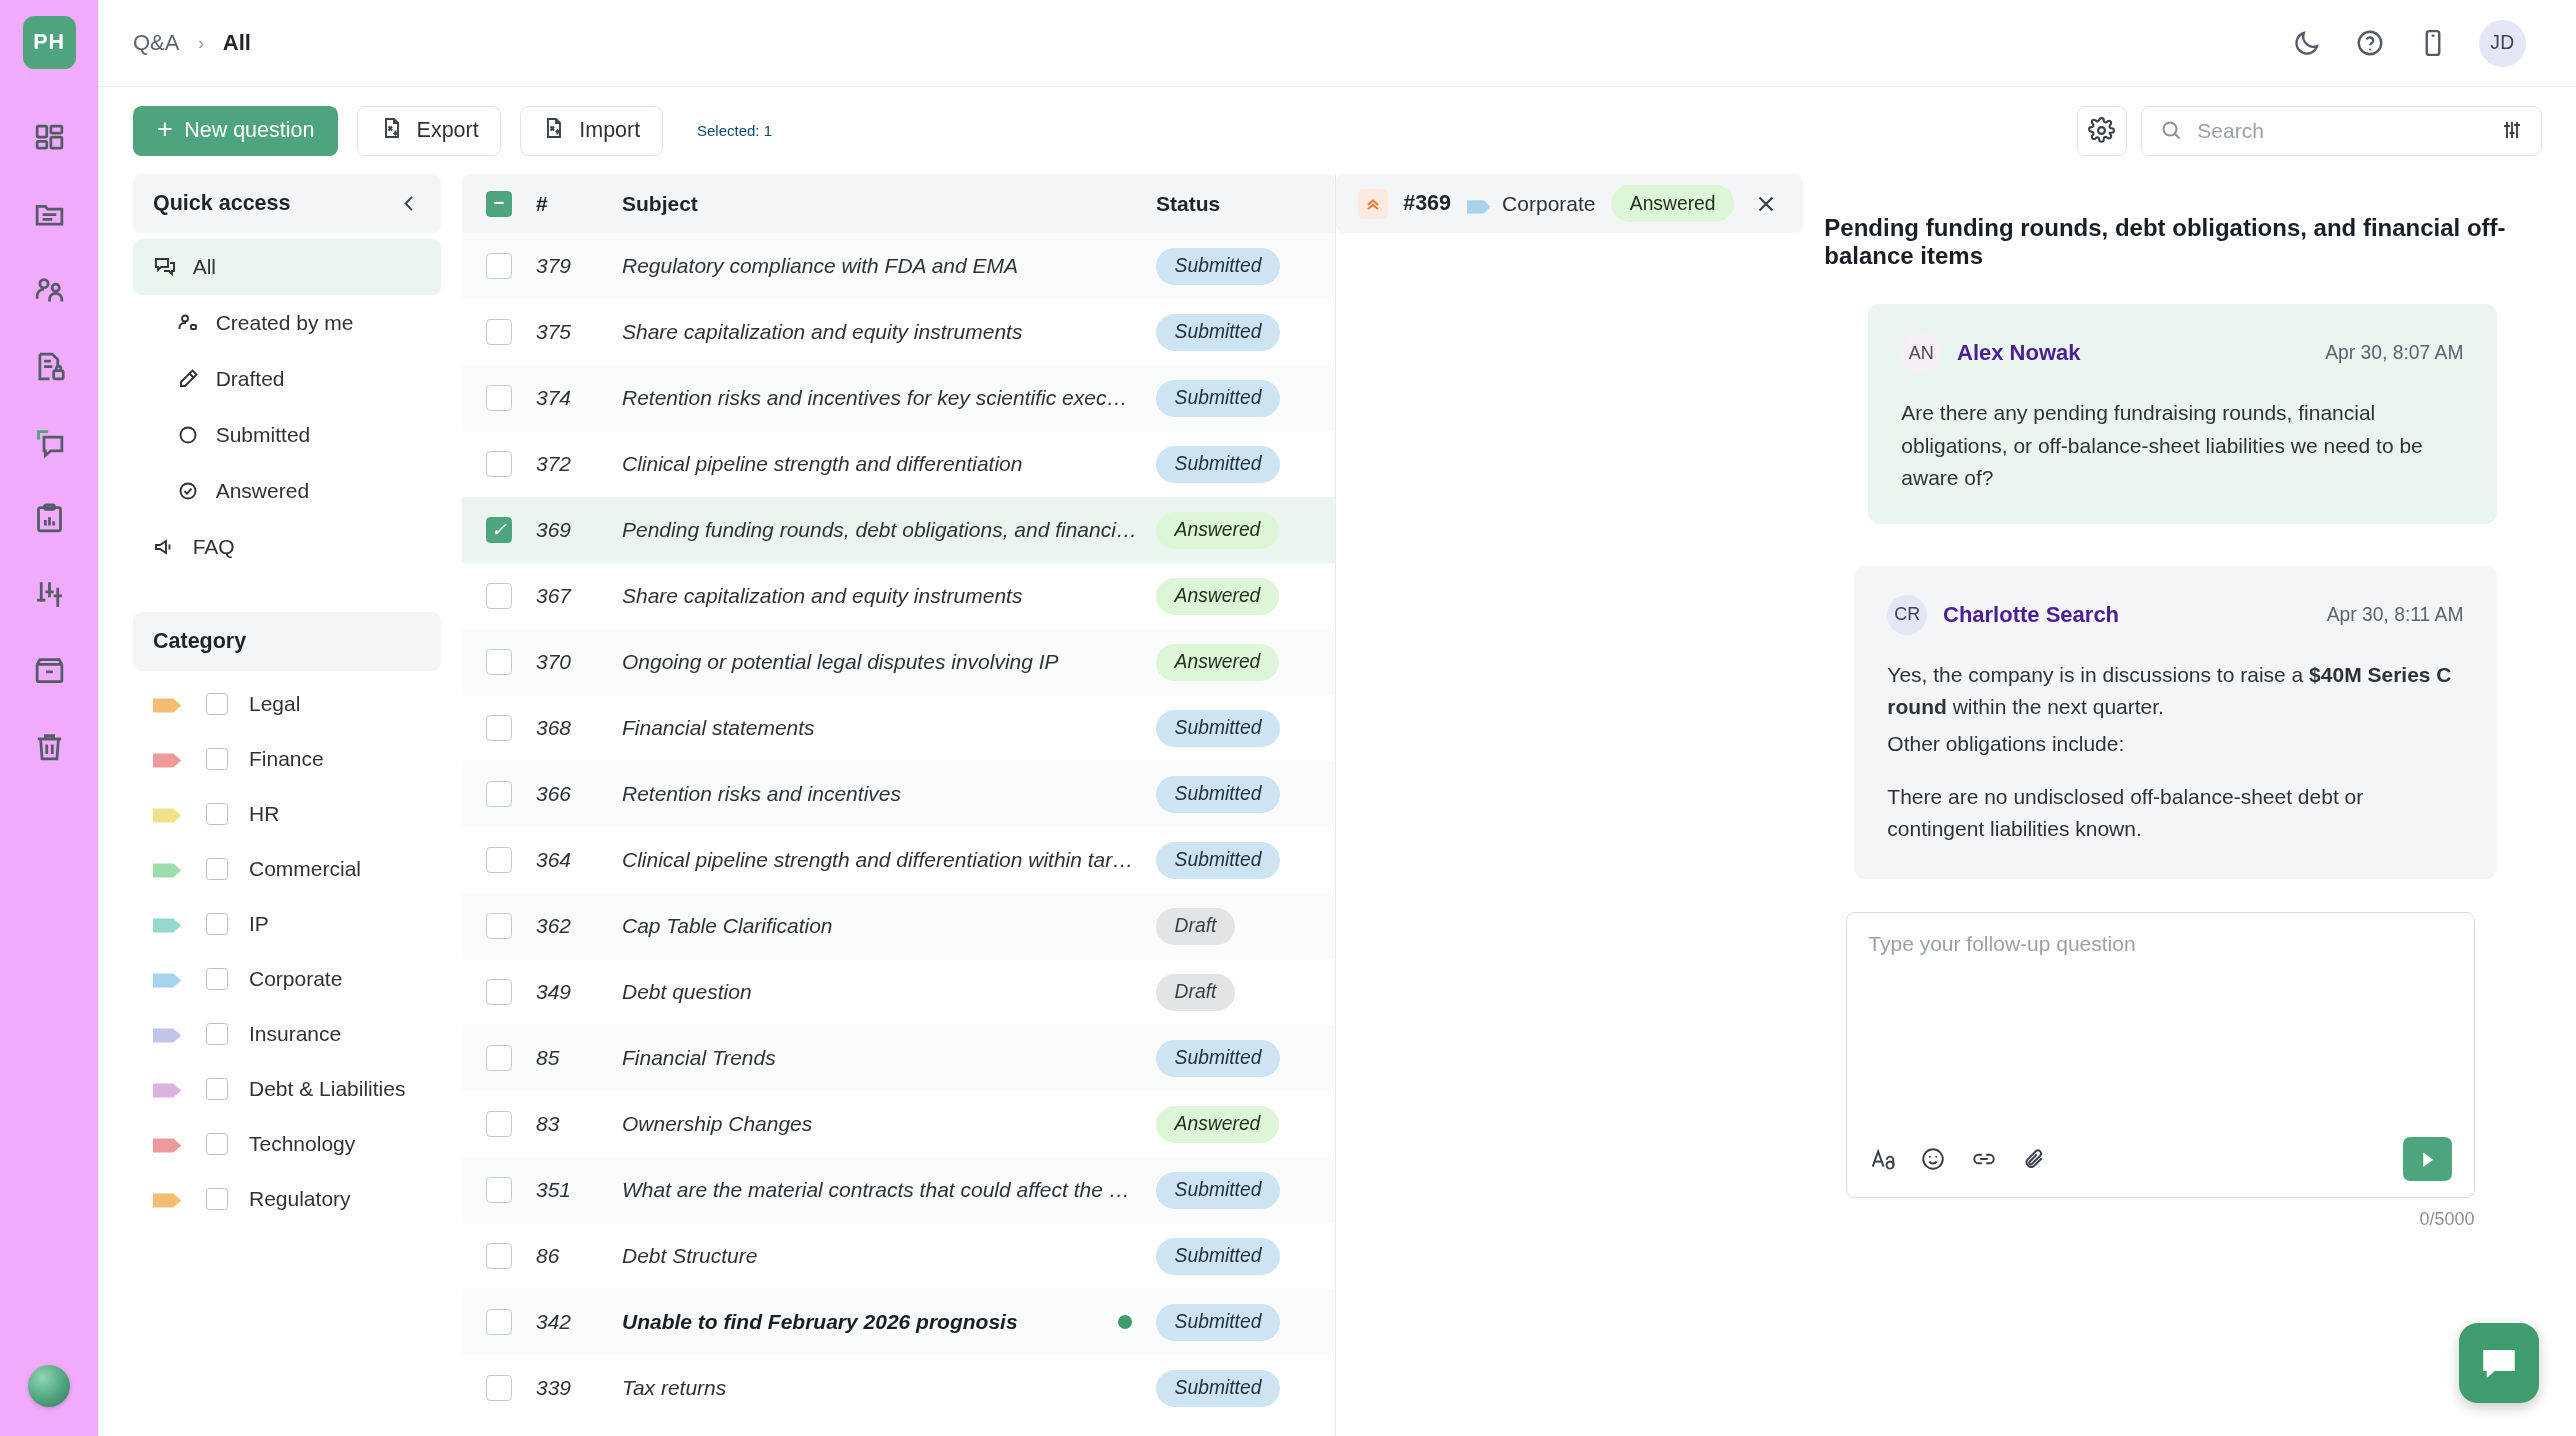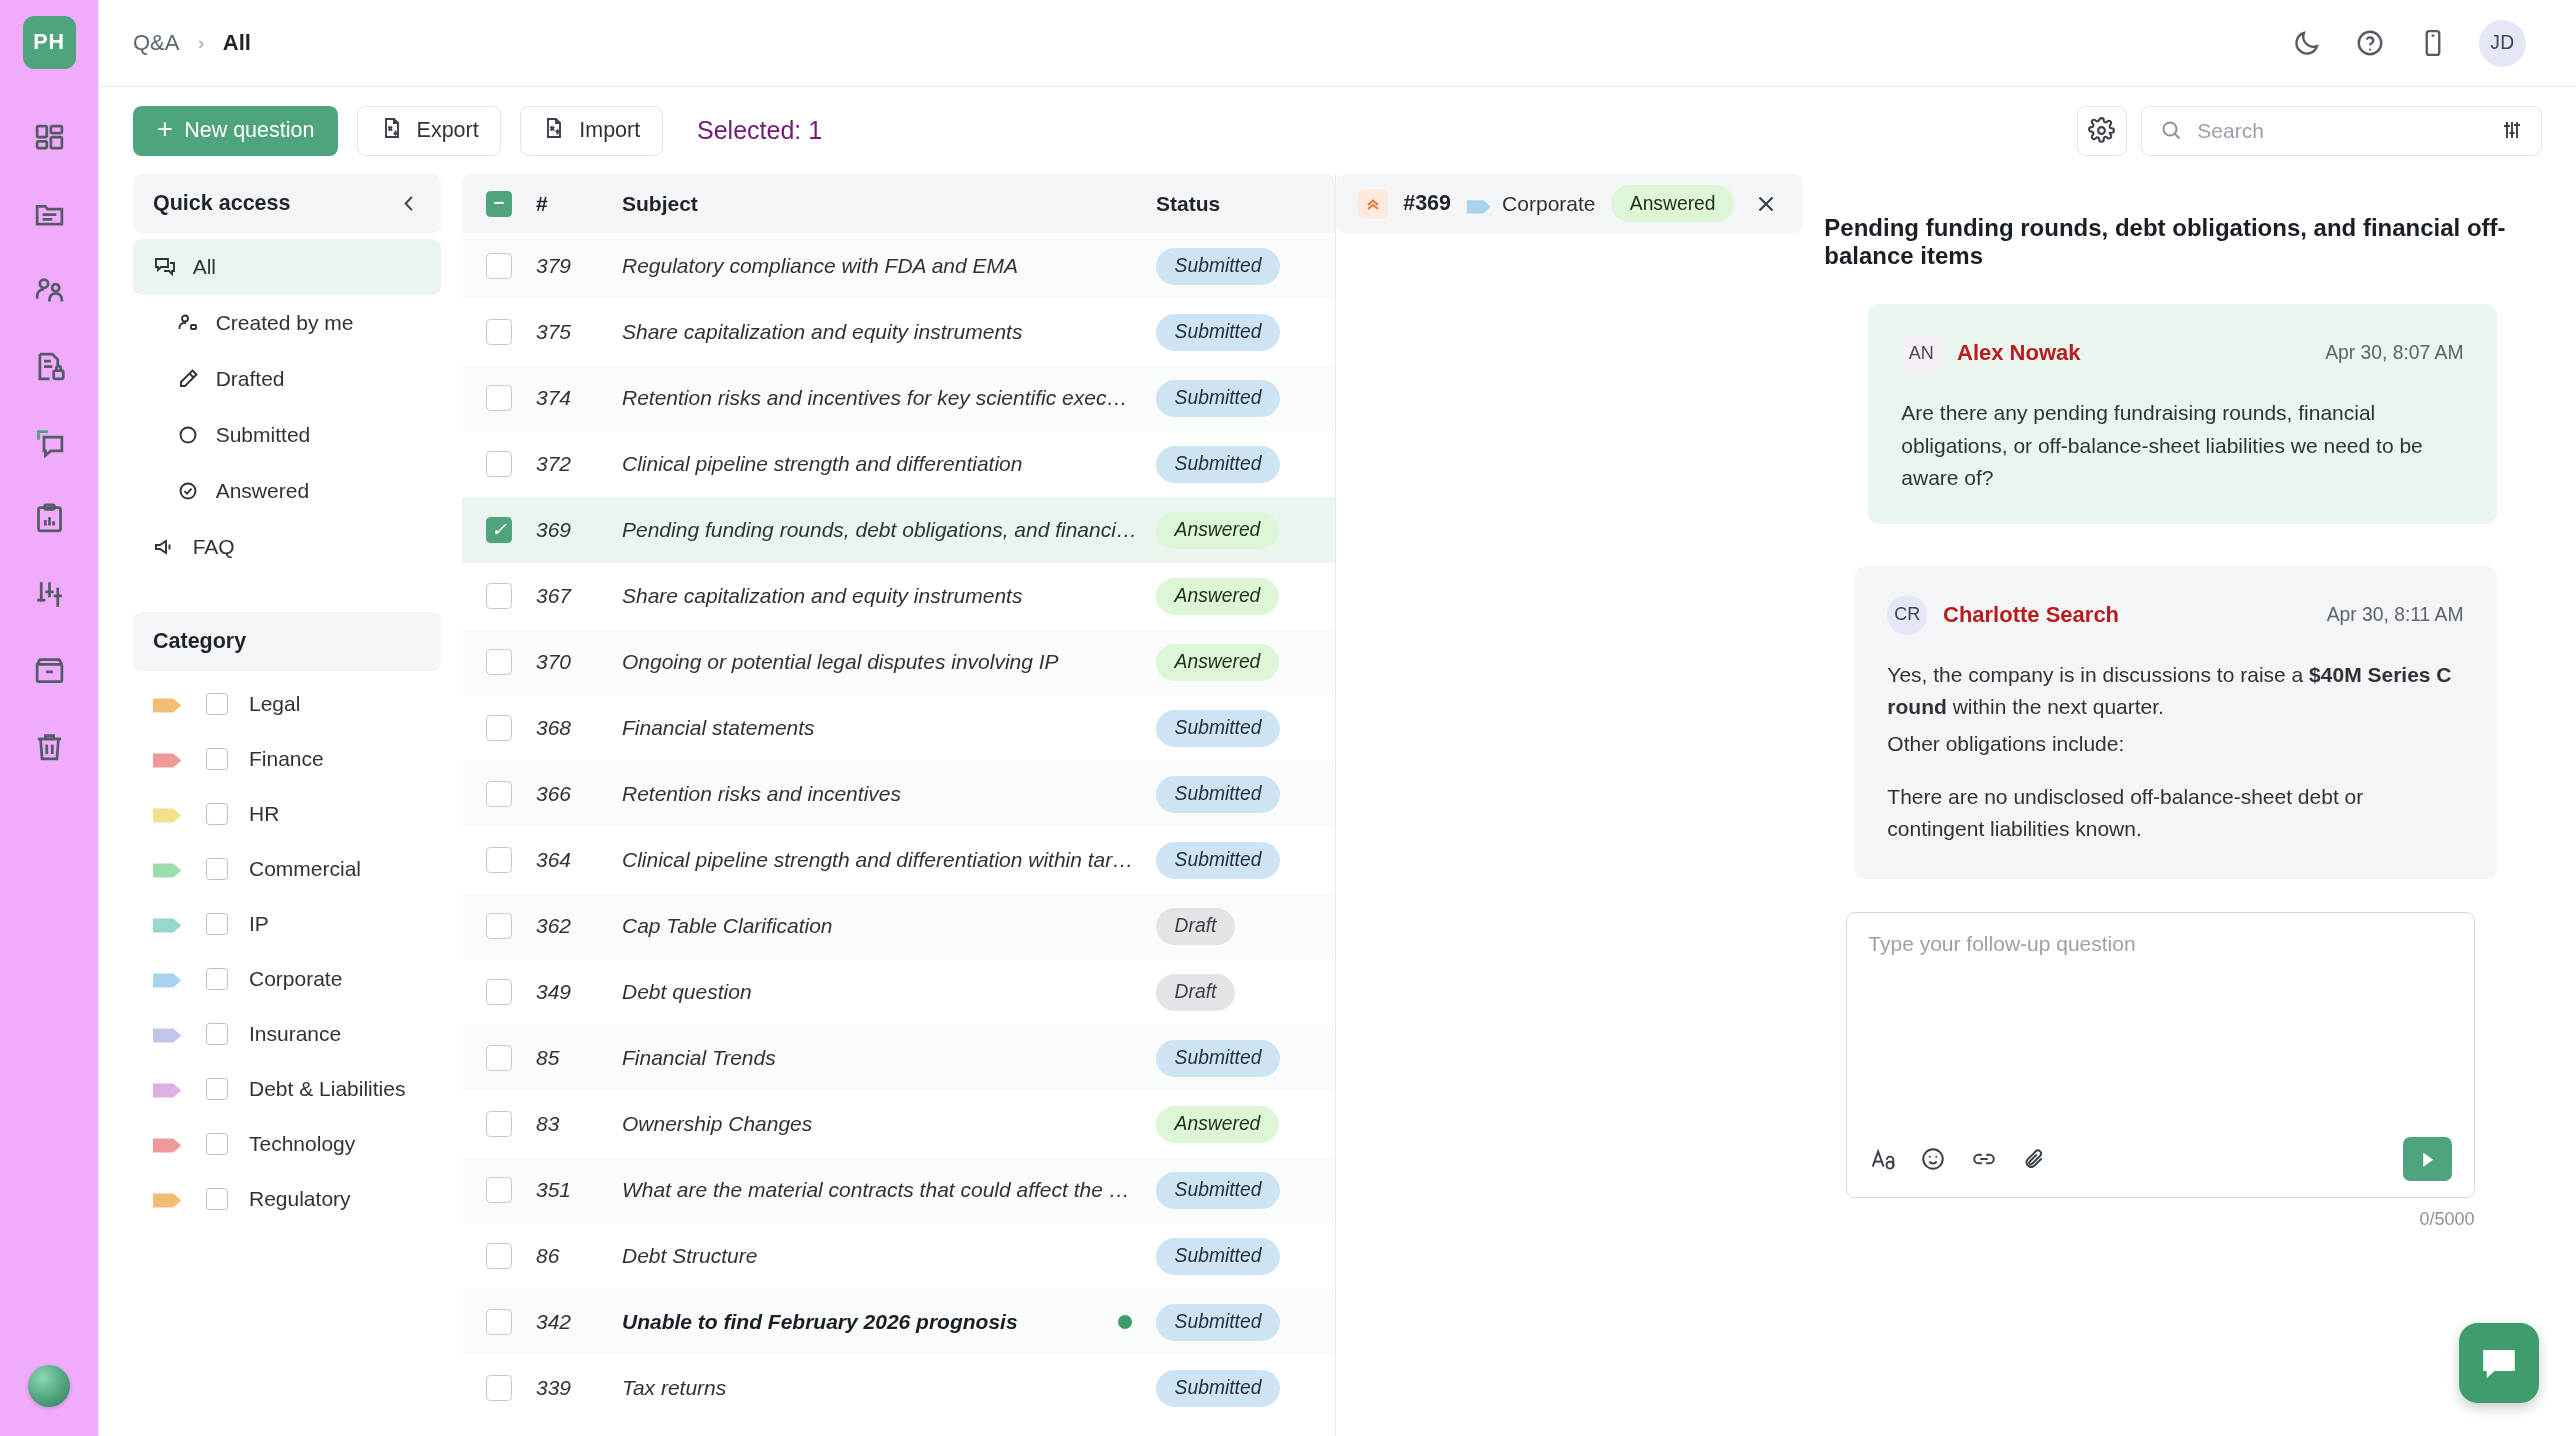--- a/index.html
+++ b/index.html
@@ -65,21 +65,21 @@
     height: 50px; padding: 0 24px; font-size: 21.5px; font-family: inherit;
     display: flex; align-items: center; gap: 11.4px; cursor: pointer;
   }
   .btn-plus { font-size: 27px; line-height: 1; font-weight: 300; margin-top:-2.1px;}
   .btn-ghost {
     background: #fff; color: #2f3338; border: 0.7px solid #dfe2e7; border-radius: 8.6px;
     height: 50px; padding: 0 21.5px; font-size: 21.5px; font-family: inherit;
     display: flex; align-items: center; gap: 13px; cursor: pointer;
   }
   .btn-ghost svg { width: 24px; height: 24px; }
-  .selected-count { font-size: 25px; color: #701a75; margin-left: 15.7px; text-align: center; }
+  .selected-count { font-size: 15px; color: #0c4a6e; margin-left: 15.7px; text-align: center; }
   .toolbar-right { margin-left: auto; display: flex; align-items: center; gap: 14.3px; }
   .icon-btn-box {
     width: 50px; height: 50px; border: 0.7px solid #dfe2e7; border-radius: 8.6px; background: #fff;
     display:flex; align-items:center; justify-content:center; cursor:pointer;
   }
   .icon-btn-box svg { width: 27px; height: 27px; }
   .searchbox {
     width: 401px; height: 50px; border: 0.7px solid #dfe2e7; border-radius: 8.6px; background: #fff;
     display: flex; align-items: center; padding: 0 17px; gap: 14.3px;
   }
@@ -178,21 +178,21 @@
   .bubble { border-radius: 11.4px; padding: 29px 33px; }
   .bubble.question { background: #e9f5ee; margin: 0 24px 0 44px; }
   .bubble.answer   { background: #f4f5f6; margin: 42px 24px 0 30px; }
   .b-head { display: flex; align-items: center; gap: 15.7px; }
   .b-avatar {
     width: 40px; height: 40px; border-radius: 50%; font-size: 18px;
     display: flex; align-items: center; justify-content: center; flex: 0 0 auto;
   }
   .b-avatar.pink { background: #f8eef5; color: #4a4750; }
   .b-avatar.violet { background: #e6e7f6; color: #3e4450; }
-  .b-name { font-size: 22px; font-weight: 600; color: #b91c1c; }
+  .b-name { font-size: 22px; font-weight: 600; color: #4c1d95; }
   .b-time { margin-left: auto; font-size: 19.3px; color: #5c6470; }
   .b-text { margin-top: 24px; font-size: 21px; line-height: 1.55; color: #2f3338; }
   .b-text p { margin-bottom: 4.3px; }
   .b-text ul { margin: 18.6px 0 21.5px 31.5px; }
   .b-text li { margin-bottom: 7.2px; }
   .b-text .mt { margin-top: 20px; }
 
   
   .composer-wrap { padding: 33px 46px 0 21.5px; }
   .composer {

